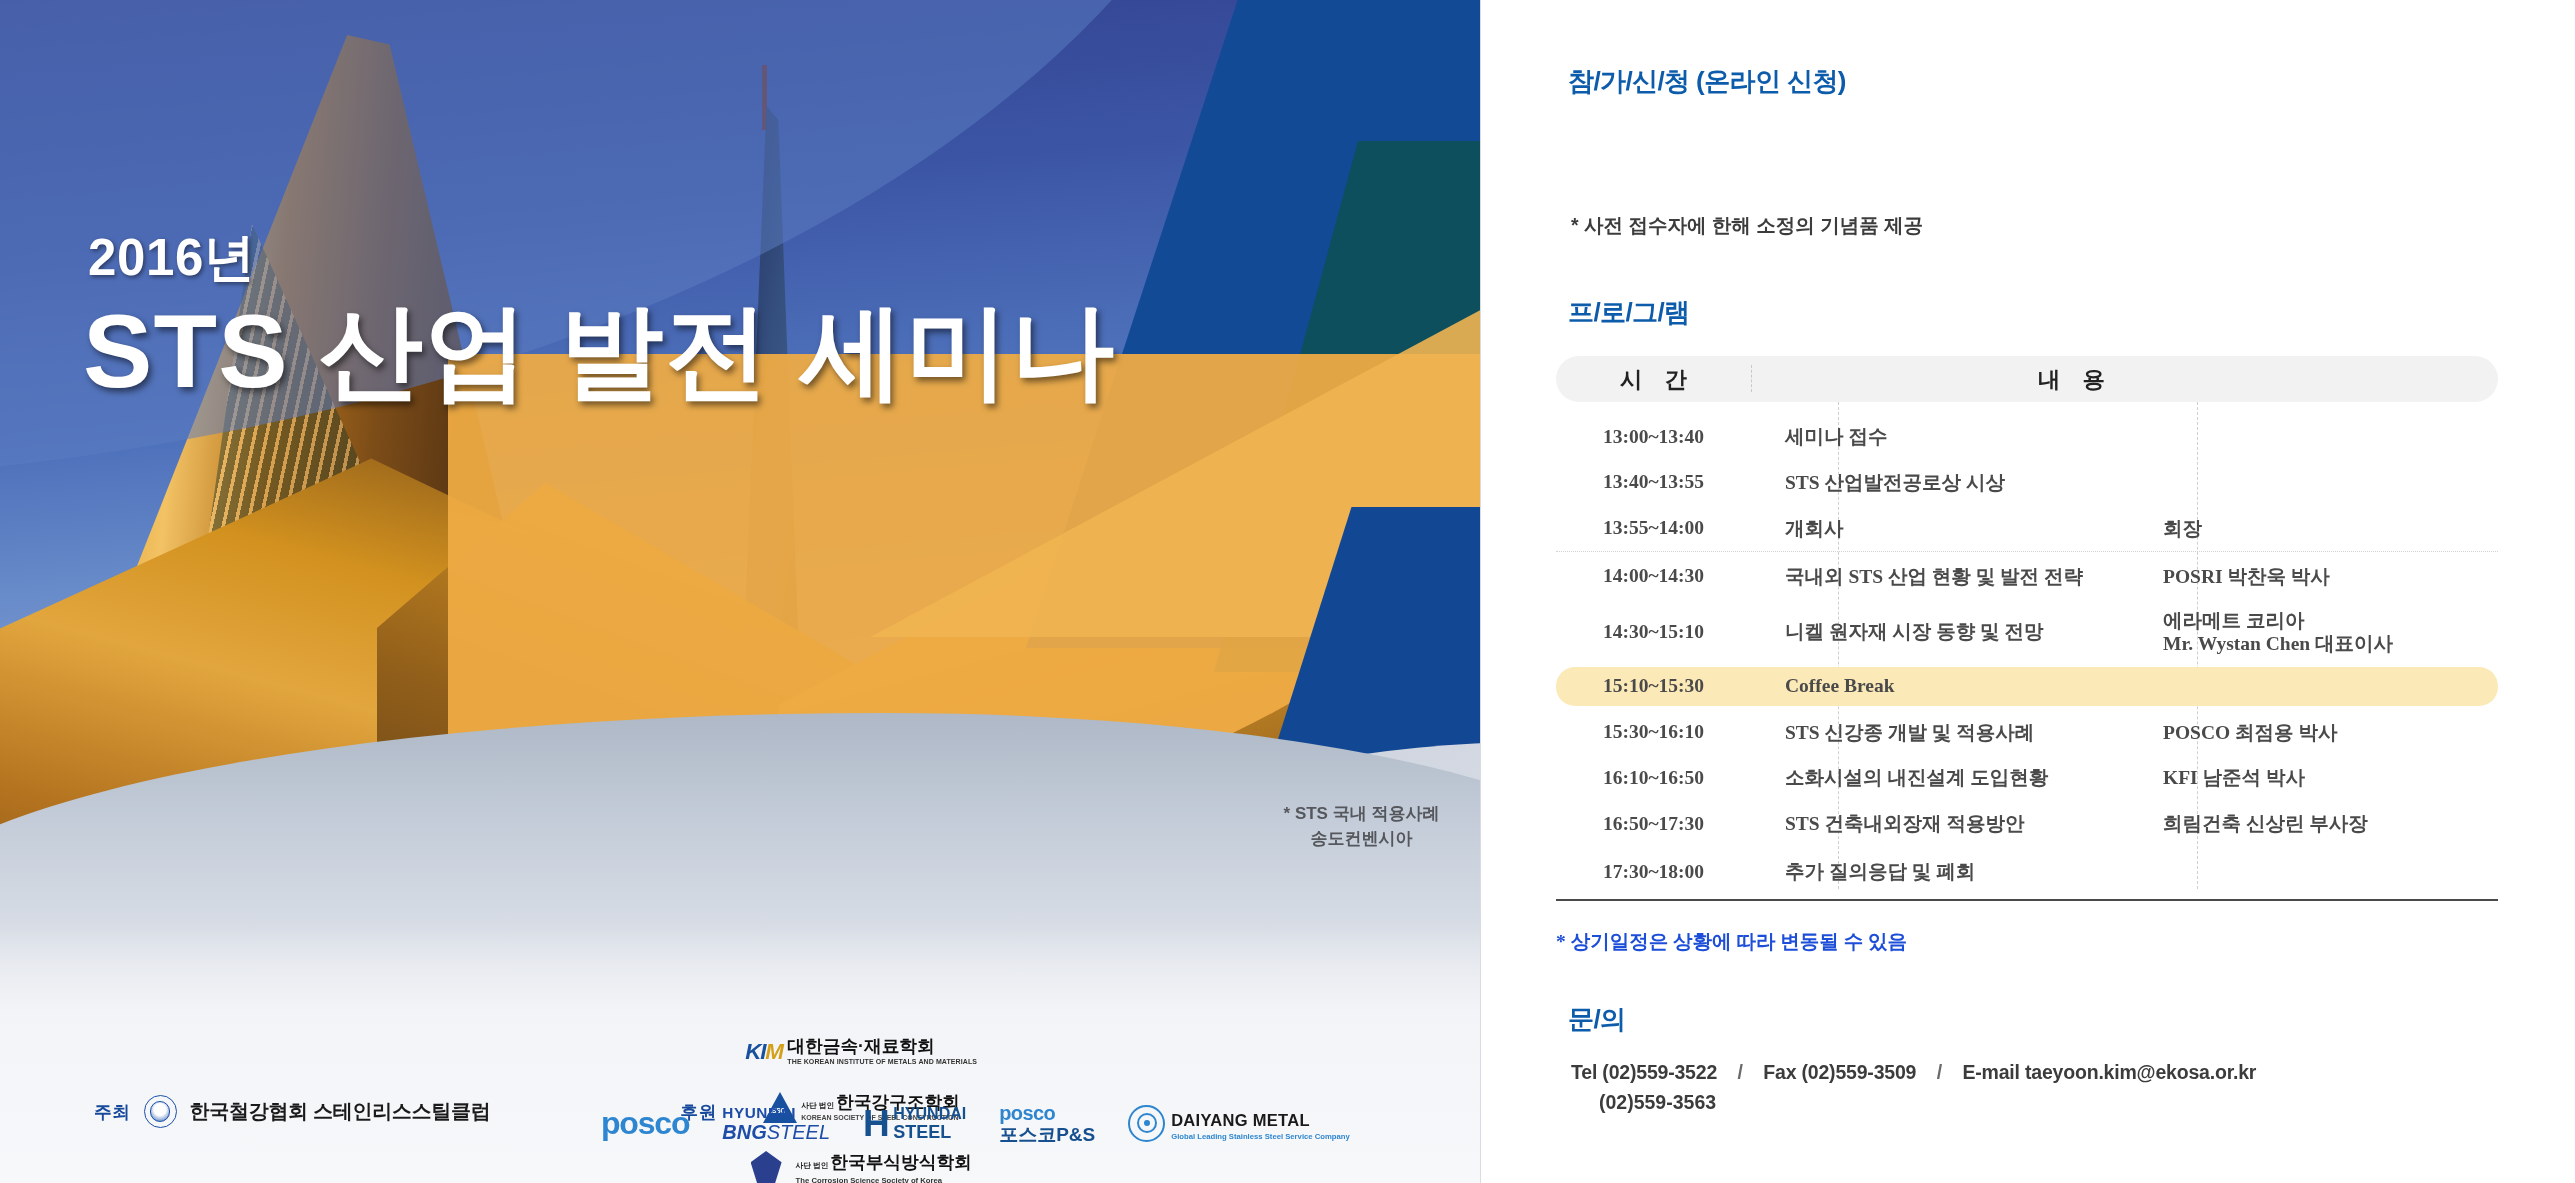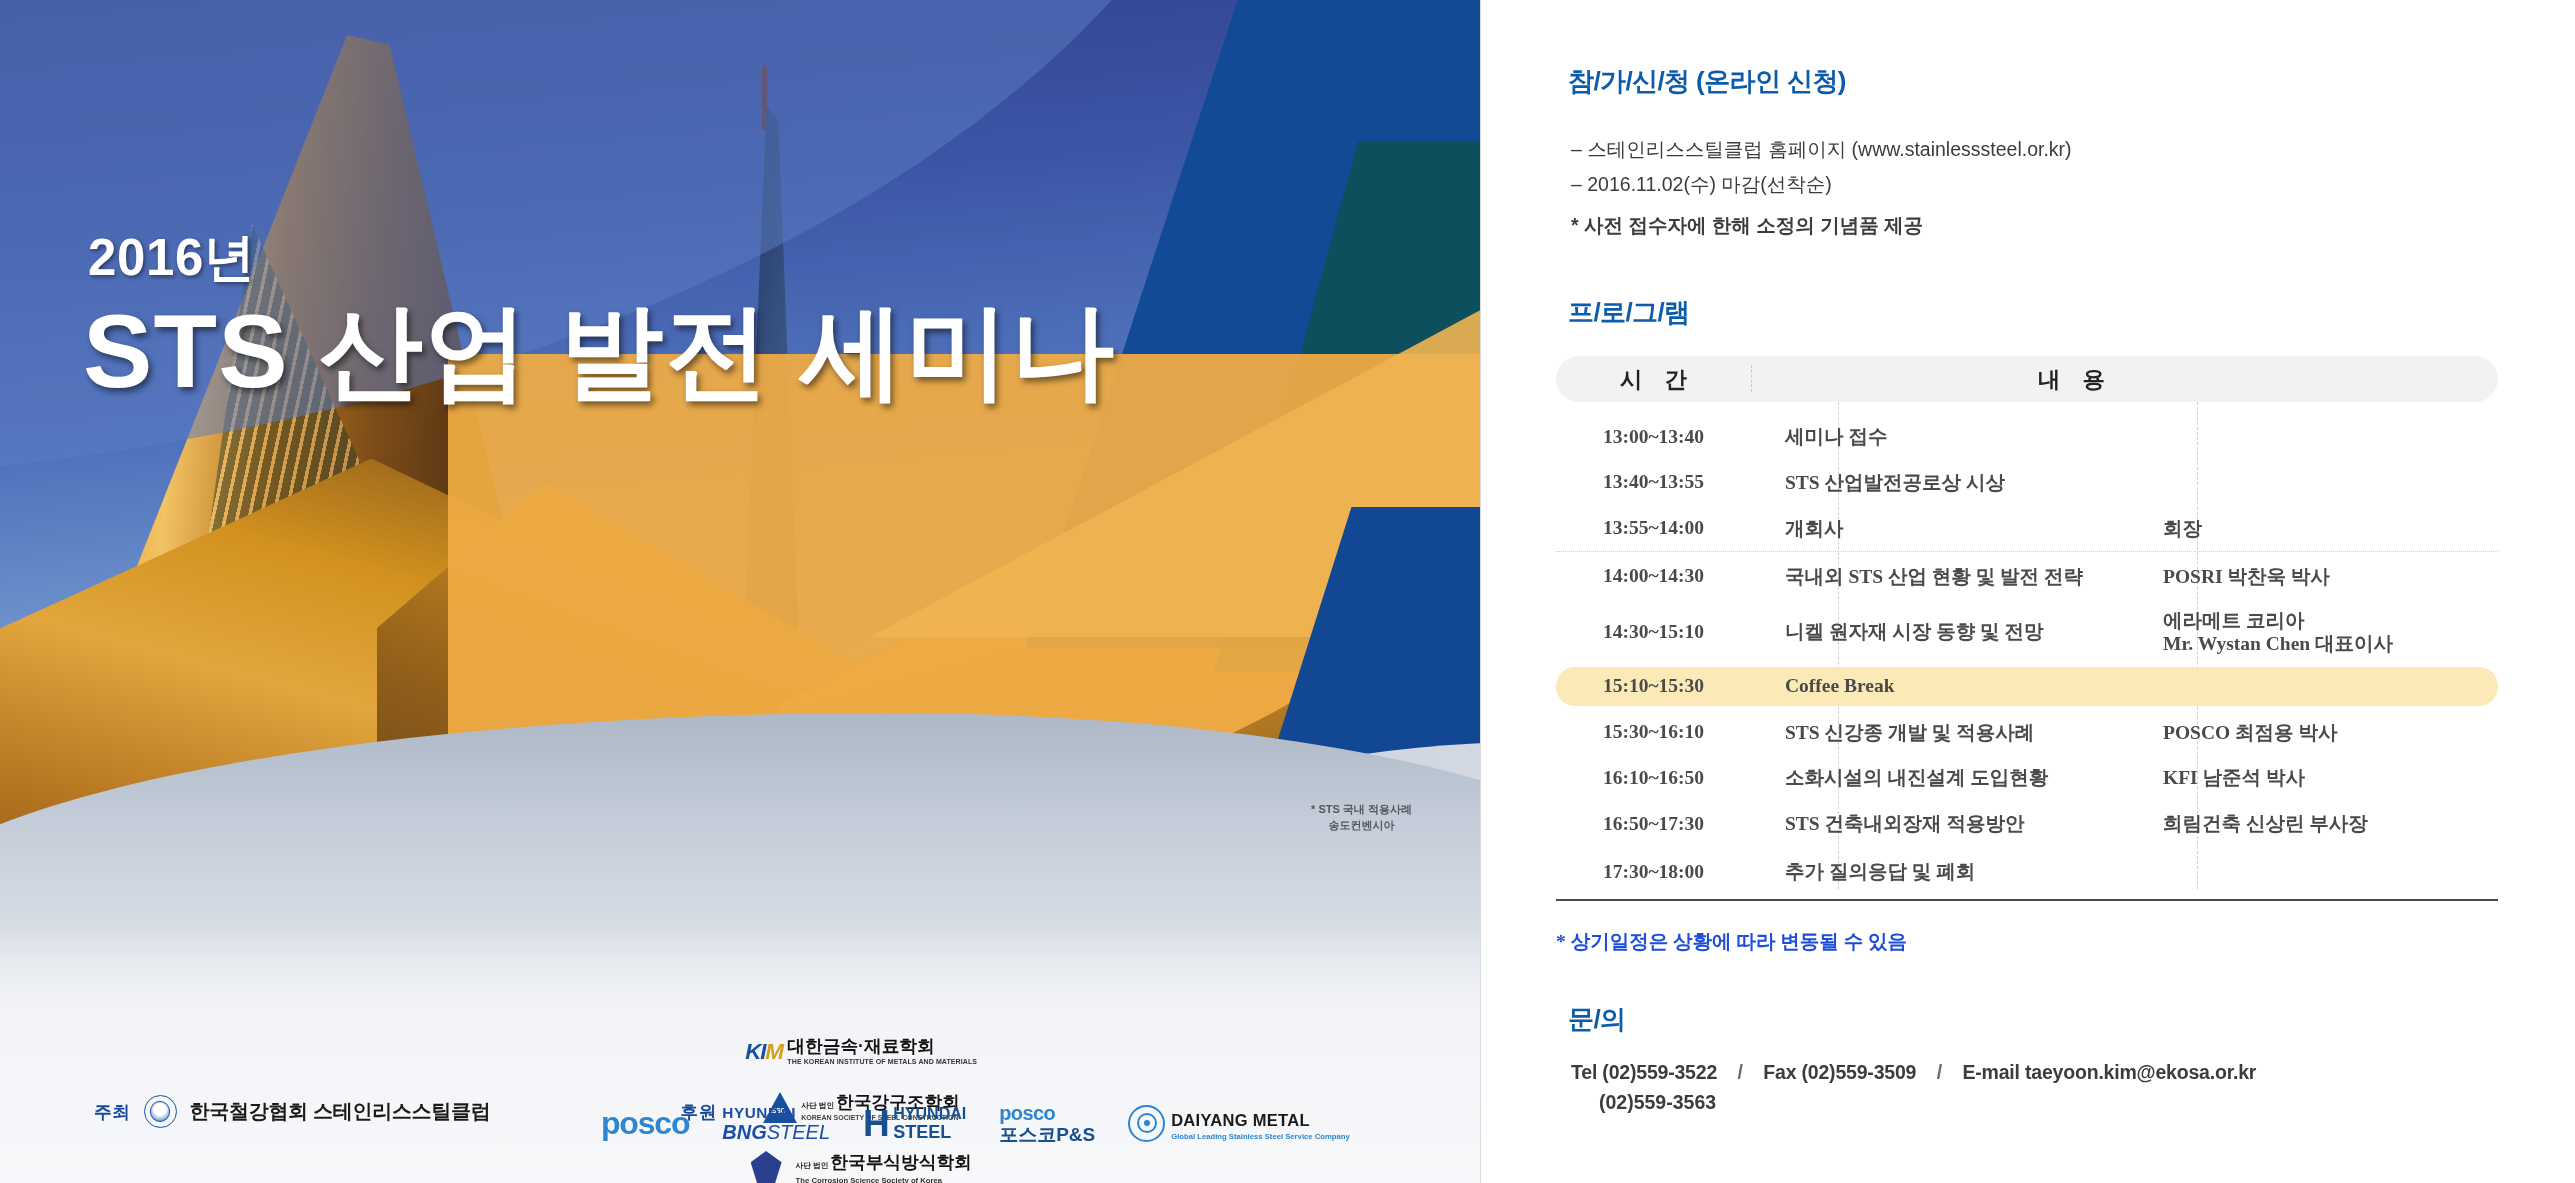--- a/index.html
+++ b/index.html
@@ -59,21 +59,21 @@
         background:linear-gradient(180deg,rgba(246,247,249,0) 0%,#f3f4f7 34%,#f7f8fa 100%);}
 
   
   .p-year{position:absolute;left:88px;top:224px;font-size:51px;font-weight:700;color:#fff;
           letter-spacing:0.6px;text-shadow:1.8px 2.4px 4.1px rgba(0,0,0,.45);}
   .p-title{position:absolute;left:83px;top:283px;font-size:104px;font-weight:700;color:#fff;
           letter-spacing:1.2px;white-space:nowrap;text-shadow:2.9px 3.5px 5.9px rgba(0,0,0,.5);}
   .p-sub{position:absolute;left:92px;top:466px;font-size:37px;font-weight:700;color:#fff;
           white-space:nowrap;text-shadow:1.8px 2.4px 4.7px rgba(0,0,0,.5);}
   .p-caption{position:absolute;left:1267px;top:802px;width:189px;text-align:center;
-          font-size:11px;line-height:1.45;color:#55575c;font-weight:600;}
+          font-size:17px;line-height:1.45;color:#55575c;font-weight:600;}
 
   
   .sponsors{position:absolute;left:0;top:1026px;width:1480px;height:158px;}
   .row1{position:absolute;left:94px;top:11.8px;display:flex;align-items:center;gap:13px;}
   .row2{position:absolute;left:601px;top:77px;display:flex;align-items:center;gap:33px;}
   .lbl{font-size:17.7px;font-weight:700;color:#174a9c;letter-spacing:0.6px;}
   .org-name{font-size:20px;font-weight:700;color:#1a1a1a;letter-spacing:-0.3px;}
   .seal{width:31px;height:31px;border-radius:50%;border:1.8px solid #1a50a8;position:relative;flex:none;}
   .seal:after{content:"";position:absolute;left:5.3px;top:5.3px;right:5.3px;bottom:5.3px;border-radius:50%;
               border:1.2px solid #1a50a8;background:radial-gradient(circle at 50% 40%,#fff 40%,#2f63b5 100%);}
@@ -265,24 +265,20 @@
       </div>
     </div>
   </div>
 
   <div class="divider"></div>
 
   <div class="panel">
 
     <div class="sec-title h-blue" id="t-apply">참/가/신/청 (온라인 신청)</div>
 
-    <div class="bullets">
-      <div class="b">– 스테인리스스틸클럽 홈페이지 (www.stainlesssteel.or.kr)</div>
-      <div class="b">– 2016.11.02(수) 마감(선착순)</div>
-    </div>
     <div class="note-star">* 사전 접수자에 한해 소정의 기념품 제공</div>
 
     <div class="sec-title h-blue" id="t-program">프/로/그/램</div>
 
     <div class="tbl">
       <div class="thead">
         <div class="c1">시 간</div>
         <div class="vline"></div>
         <div class="c2">내 용</div>
       </div>

